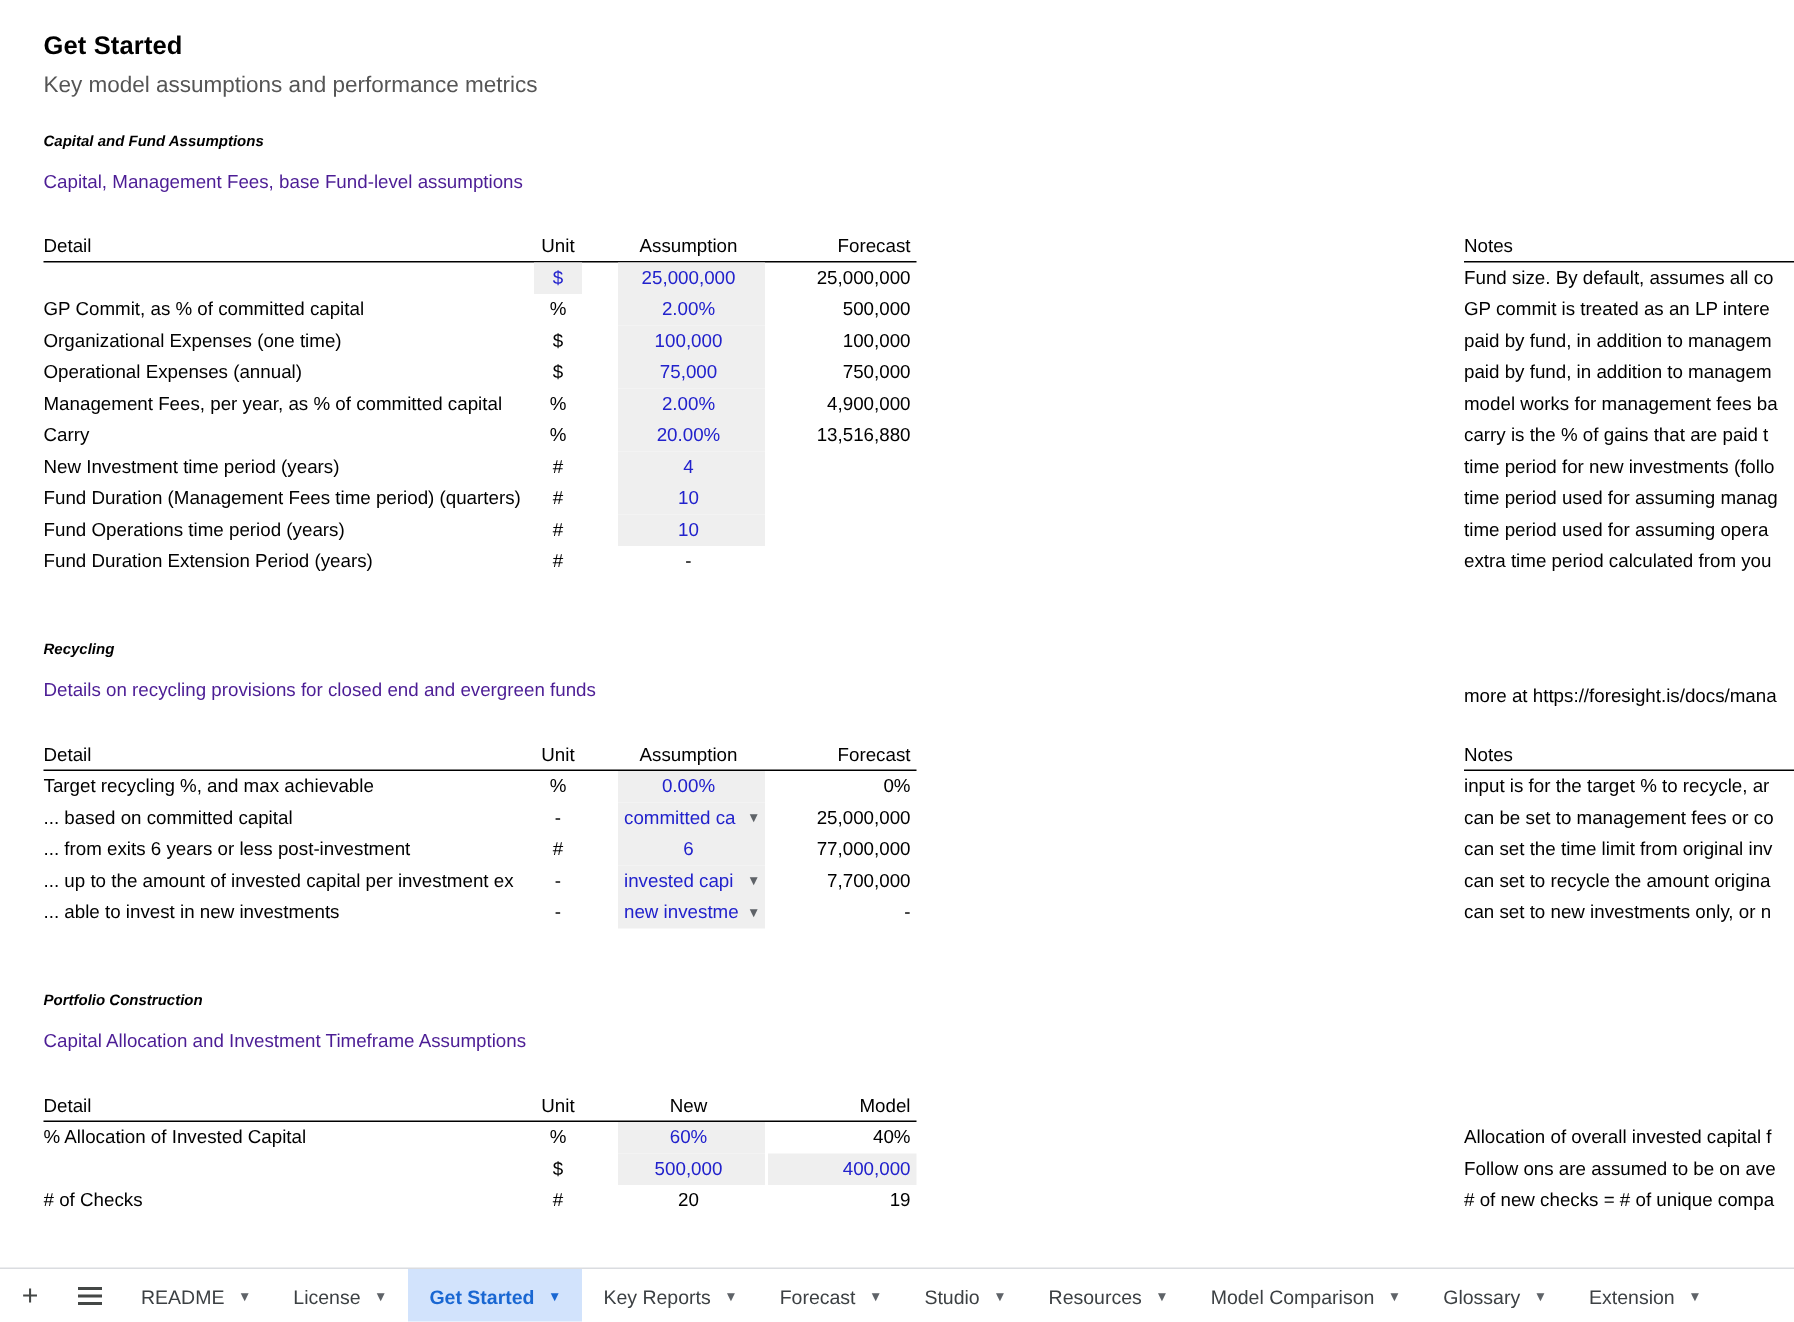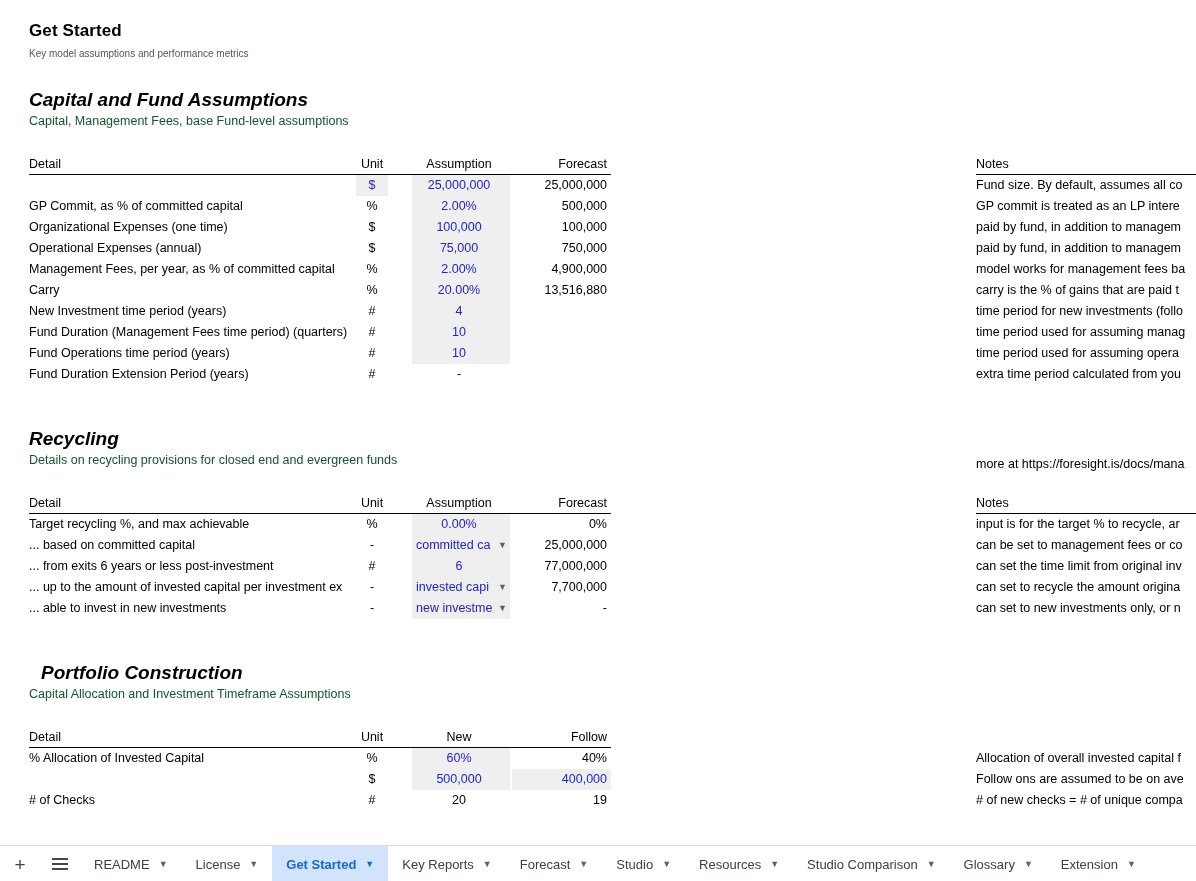--- a/index.html
+++ b/index.html
@@ -35,42 +35,42 @@
     top: 21px;
     font-size: 17px;
     font-weight: bold;
     letter-spacing: 0.1px;
     color: #000;
   }
   .page-subtitle {
     position: absolute;
     left: 29px;
     top: 48px;
+    font-size: 15px;
+    color: #555555;
+  }
+
+  .section {
+    position: absolute;
+    left: 0;
+    width: 1196px;
+  }
+  .section-title {
+    position: absolute;
+    left: 29px;
     font-size: 10px;
-    color: #555555;
-  }
-
-  .section {
-    position: absolute;
-    left: 0;
-    width: 1196px;
-  }
-  .section-title {
-    position: absolute;
-    left: 29px;
-    font-size: 19px;
     font-weight: bold;
     font-style: italic;
     color: #000;
   }
   .section-sub {
     position: absolute;
     left: 29px;
     font-size: 12.5px;
-    color: #14532d;
+    color: #4c1d95;
   }
 
   
   .tbl {
     position: absolute;
     left: 0;
     width: 1196px;
     text-decoration: underline;
   }
   .row {
@@ -336,28 +336,28 @@
           <div class="row">
             <div class="cell c-detail">... able to invest in new investments</div>
             <div class="cell c-unit">-</div>
             <div class="dd shade"><span>new investme</span><span class="caret">▼</span></div>
             <div class="cell c-fore v-black">-</div>
             <div class="cell c-notes note">can set to new investments only, or n</div>
           </div>
         </div>
       </div>
       <div class="section">
-        <div class="section-title" style="top: 662px; margin-left: 12px;">Portfolio Construction</div>
+        <div class="section-title" style="top: 662px;">Portfolio Construction</div>
         <div class="section-sub" style="top: 687px;">Capital Allocation and Investment Timeframe Assumptions</div>
         <div class="tbl" style="top: 728px;">
           <div class="row hdr">
             <div class="cell c-detail">Detail</div>
             <div class="cell c-unit">Unit</div>
             <div class="cell c-assum">New</div>
-            <div class="cell c-fore">Follow</div>
+            <div class="cell c-fore">Model</div>
             <div class="cell c-notes"></div>
             <div class="hdrline-left"></div>
           </div>
           <div class="row">
             <div class="cell c-detail">% Allocation of Invested Capital</div>
             <div class="cell c-unit">%</div>
             <div class="cell c-assum v-blue shade">60%</div>
             <div class="cell c-fore v-black">40%</div>
             <div class="cell c-notes note">Allocation of overall invested capital f</div>
           </div>
@@ -414,21 +414,21 @@
       </div>
       <div class="tab">
         <span>Studio</span>
         <span class="caret">▼</span>
       </div>
       <div class="tab">
         <span>Resources</span>
         <span class="caret">▼</span>
       </div>
       <div class="tab">
-        <span>Studio Comparison</span>
+        <span>Model Comparison</span>
         <span class="caret">▼</span>
       </div>
       <div class="tab">
         <span>Glossary</span>
         <span class="caret">▼</span>
       </div>
       <div class="tab">
         <span>Extension</span>
         <span class="caret">▼</span>
       </div>

